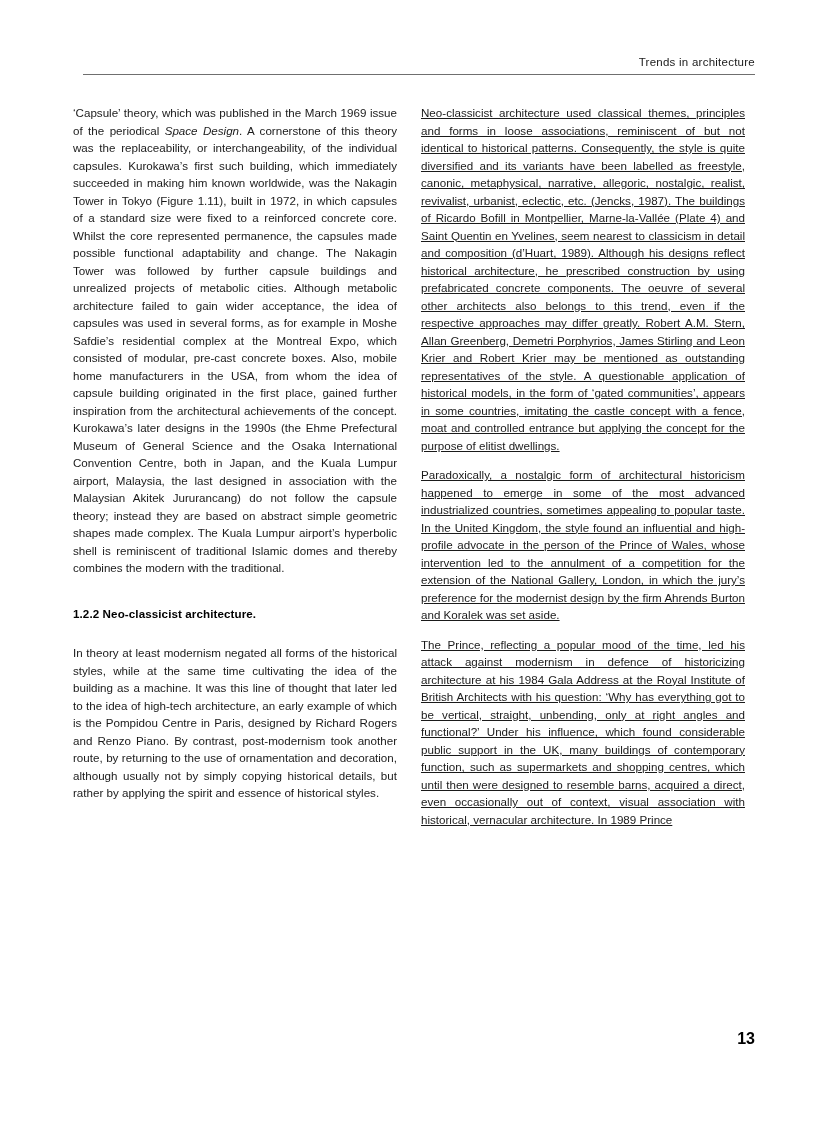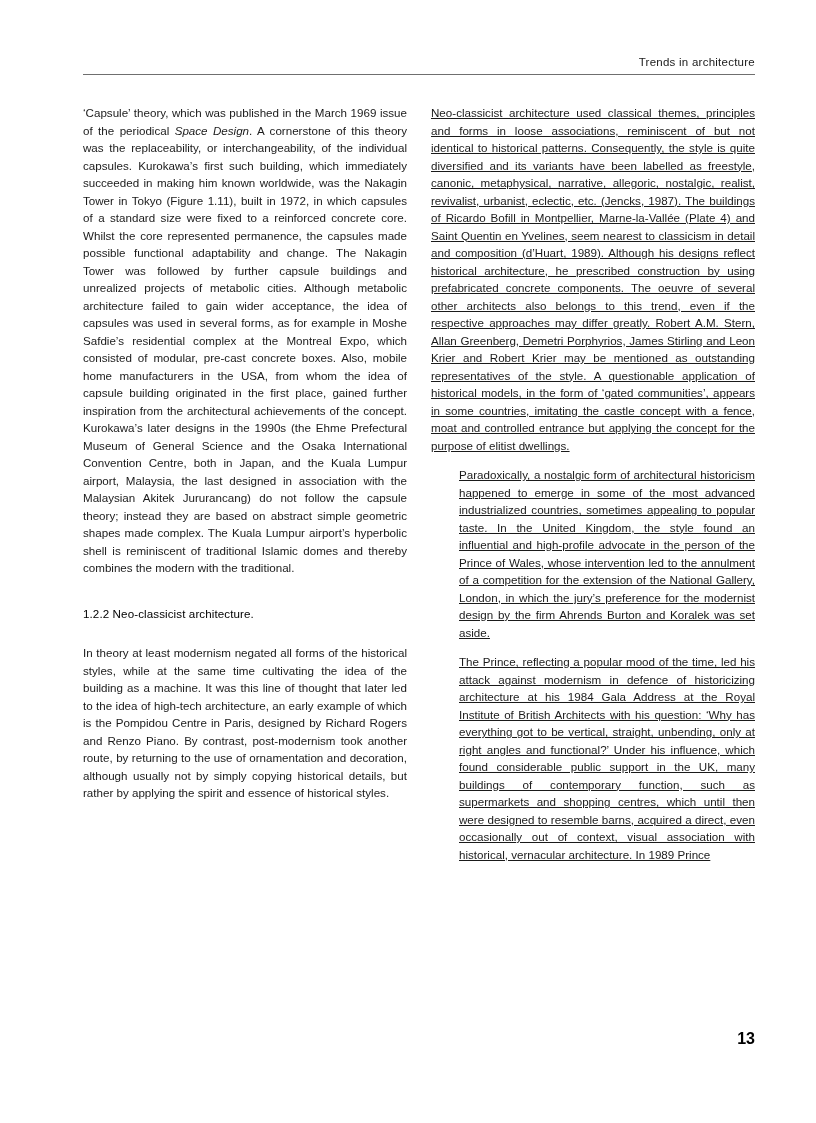--- a/index.html
+++ b/index.html
@@ -43,21 +43,21 @@
     left: 83px;
     top: 74px;
     width: 672px;
     height: 1px;
     background: #6f6f6f;
   }
 
   
   .columns {
     position: absolute;
-    left: 83px;
+    left: 73px;
     top: 104px;
     width: 672px;
     height: 900px;
   }
   .col {
     position: absolute;
     top: 0;
     width: 324px;
   }
   .col-left  { left: 0; }
@@ -67,29 +67,28 @@
     margin: 0 0 0 0;
     font-size: 11.6px;
     line-height: 17.5px;
     text-align: justify;
     text-justify: inter-word;
     color: #1a1a1a;
     hyphens: none;
   }
   p.para + p.para {
     margin-top: 12px;
-    margin-left: 28px;
   }
   .italic { font-style: italic; }
 
   h3.subhead {
     margin: 0;
     font-size: 11.6px;
     line-height: 16.5px;
-    font-weight: normal;
+    font-weight: bold;
     color: #000;
     letter-spacing: 0.1px;
   }
   .subhead-block {
     margin-top: 29px;
     margin-bottom: 22px;
   }
 
   
   .folio {

